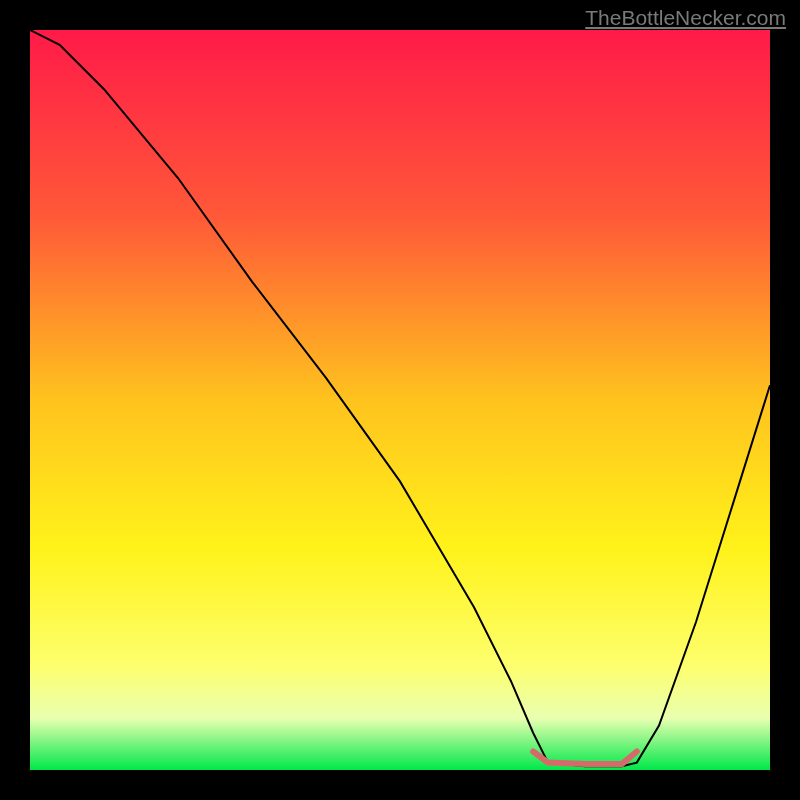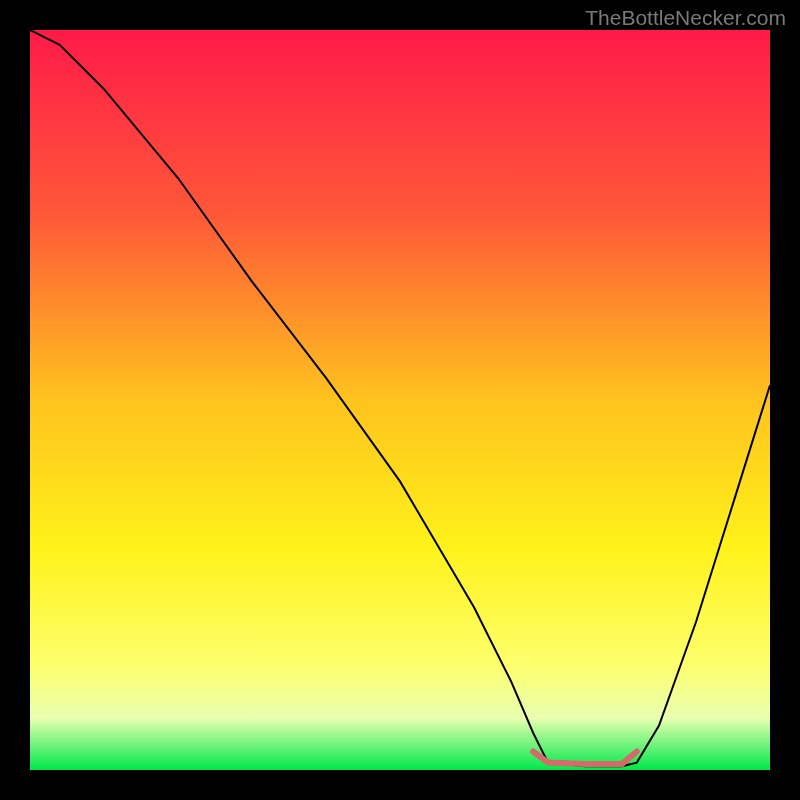--- a/index.html
+++ b/index.html
@@ -12,20 +12,21 @@
     overflow: hidden;
   }
   .attribution {
     position: absolute;
     top: 6px;
     right: 14px;
     color: #7a7a7a;
     font-size: 21px;
     font-weight: 500;
     z-index: 10;
+    text-decoration: underline;
   }
   .plot-area {
     position: absolute;
     left: 30px;
     top: 30px;
     width: 740px;
     height: 740px;
   }
   svg { display: block; }
 </style>

